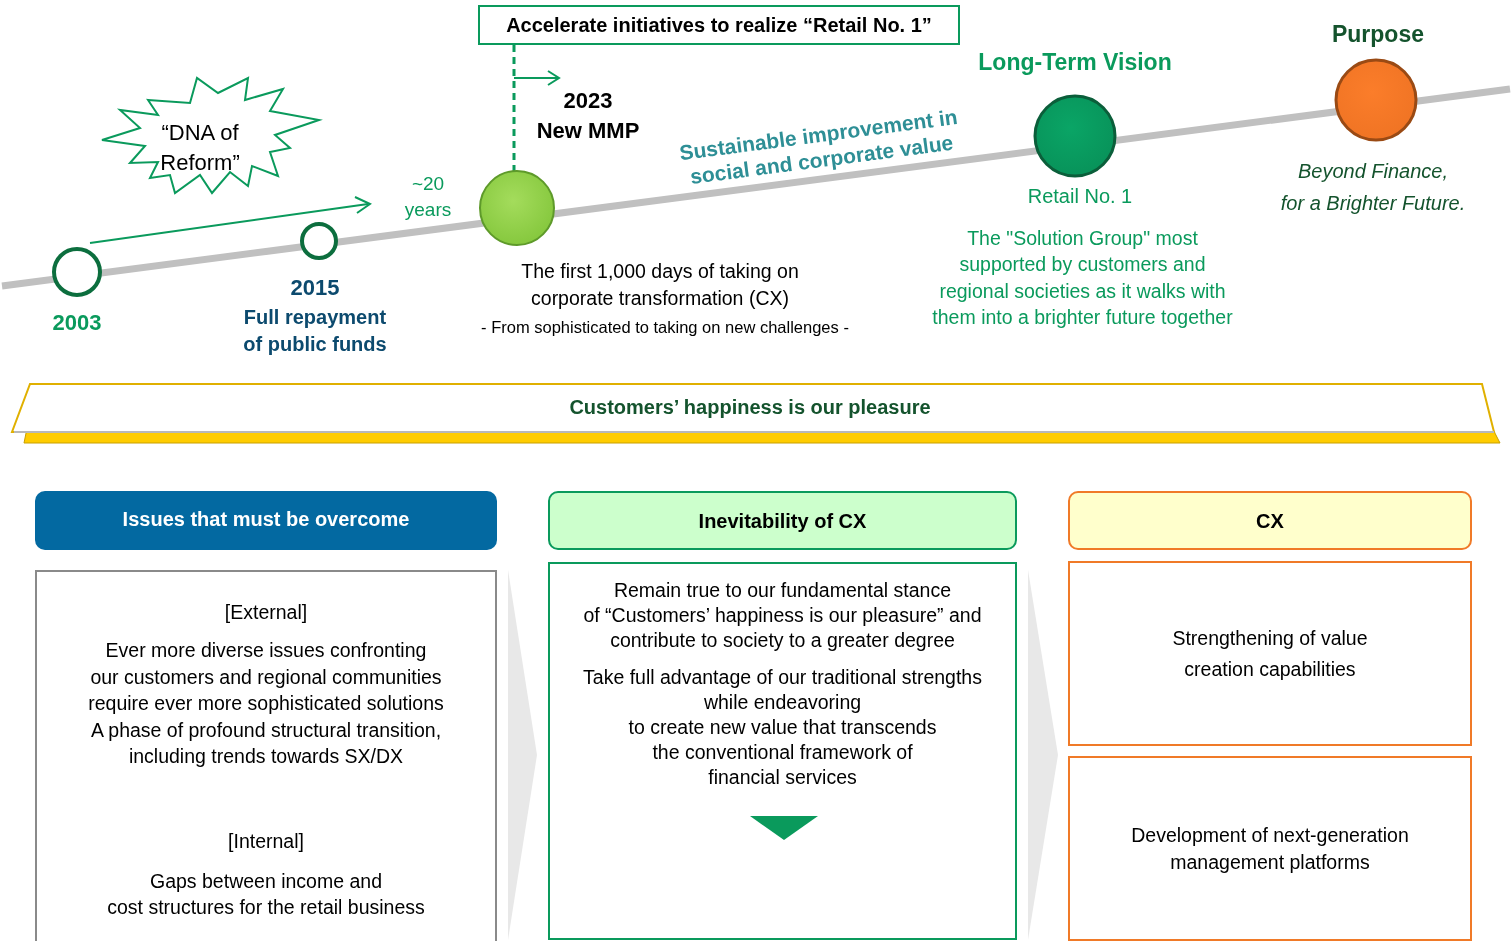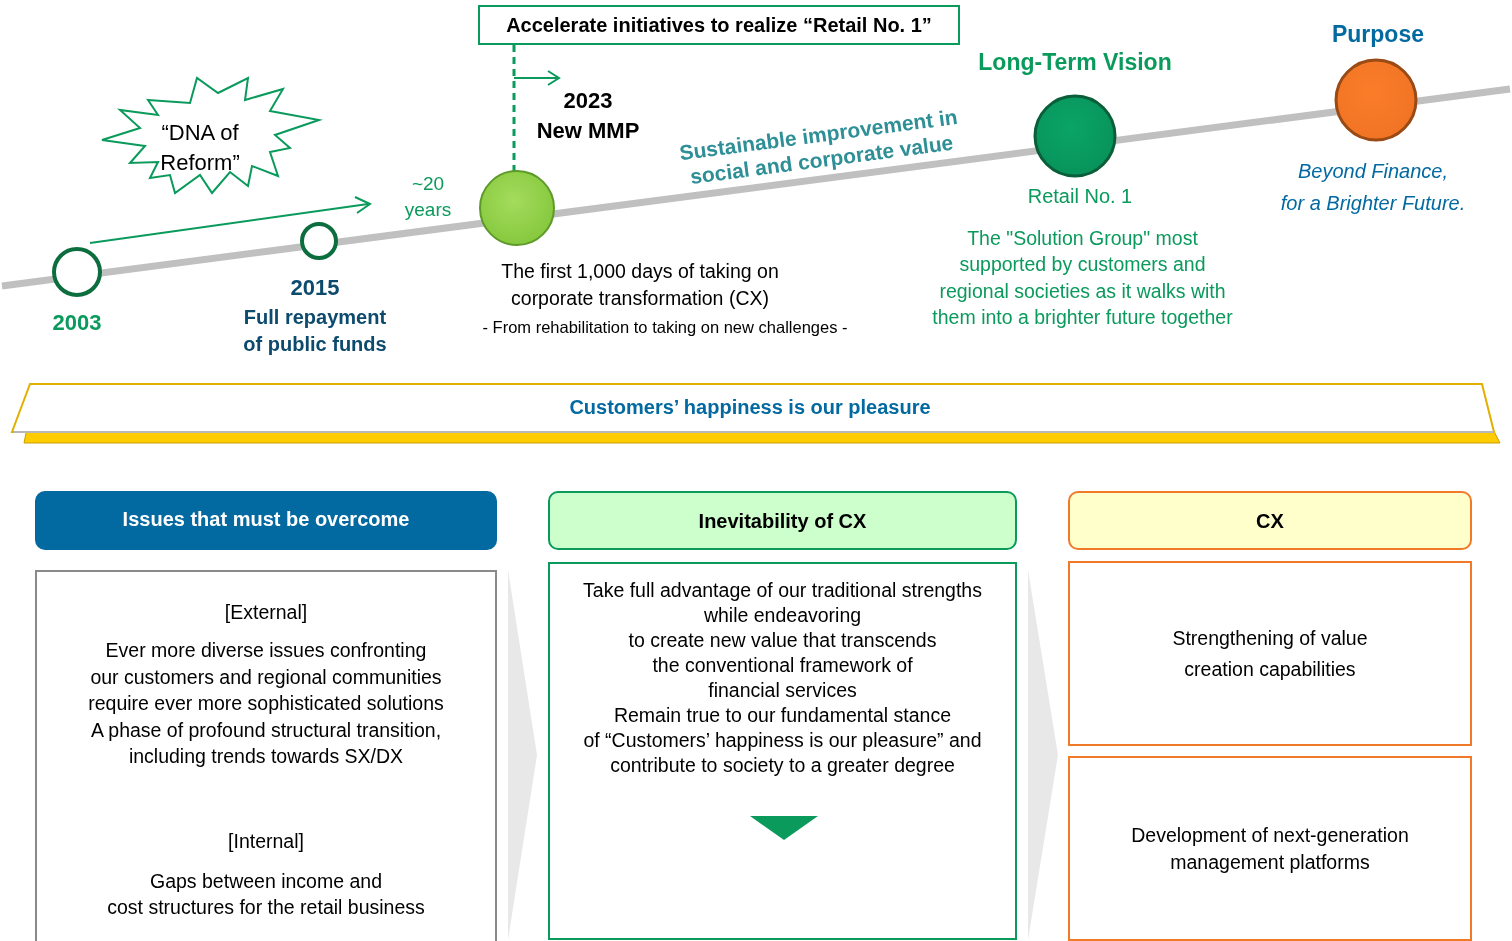--- a/index.html
+++ b/index.html
@@ -4,21 +4,21 @@
 <style>
   html,body{margin:0;padding:0;background:#fff;}
   body{width:1512px;height:941px;position:relative;overflow:hidden;font-family:"Liberation Sans",sans-serif;color:#000;}
   .abs{position:absolute;}
   .c{text-align:center;}
   svg.layer{position:absolute;left:0;top:0;}
   .top-banner{left:478px;top:5px;width:482px;height:40px;border:2px solid #0a9a5c;box-sizing:border-box;font-weight:bold;font-size:20px;line-height:36px;text-align:center;background:#fff;}
   .bold{font-weight:bold;}
   .green{color:#0a9a5c;}
   .gray{color:#0c4a6e;}
-  .orange{color:#0369a1;}
+  .orange{color:#14532d;}
   .teal{color:#2e8f96;}
   .hdr{position:absolute;top:491px;height:59px;border-radius:10px;box-sizing:border-box;text-align:center;font-weight:bold;font-size:20px;line-height:57px;}
   .box{position:absolute;box-sizing:border-box;text-align:center;font-size:19.5px;line-height:25px;display:flex;flex-direction:column;align-items:center;justify-content:center;}
   .box p{margin:0;white-space:pre-line;}
 </style>
 </head>
 <body>
 
 <svg class="layer" width="1512" height="941">
   <defs>
@@ -72,23 +72,23 @@
 years</div>
 
 <div class="abs c bold green" style="left:27px;top:310px;width:100px;font-size:22px;">2003</div>
 
 <div class="abs c bold gray" style="left:240px;top:275px;width:150px;font-size:22px;">2015</div>
 <div class="abs c bold gray" style="left:215px;top:304px;width:200px;font-size:20px;line-height:27px;white-space:pre-line;">Full repayment
 of public funds</div>
 
 <div class="abs c bold" style="left:518px;top:86px;width:140px;font-size:22px;line-height:30px;white-space:pre-line;">2023
 New MMP</div>
-<div class="abs c" style="left:440px;top:258px;width:400px;font-size:19.5px;line-height:27px;white-space:pre-line;">The first 1,000 days of taking on
+<div class="abs c" style="left:460px;top:258px;width:400px;font-size:19.5px;line-height:27px;white-space:pre-line;">The first 1,000 days of taking on
 corporate transformation (CX)</div>
-<div class="abs c" style="left:440px;top:318px;width:450px;font-size:16.5px;">- From rehabilitation to taking on new challenges -</div>
+<div class="abs c" style="left:440px;top:318px;width:450px;font-size:16.5px;">- From sophisticated to taking on new challenges -</div>
 
 <div class="abs c bold teal" style="left:655px;top:122px;width:330px;font-size:21px;line-height:25px;white-space:pre-line;transform:rotate(-7.5deg);transform-origin:center;">Sustainable improvement in
 social and corporate value</div>
 
 <div class="abs c bold green" style="left:950px;top:49px;width:250px;font-size:23px;">Long-Term Vision</div>
 <div class="abs c green" style="left:980px;top:185px;width:200px;font-size:20px;">Retail No. 1</div>
 <div class="abs c green" style="left:890px;top:225px;width:385px;font-size:19.5px;line-height:26.3px;white-space:pre-line;">The "Solution Group" most
 supported by customers and
 regional societies as it walks with
 them into a brighter future together</div>
@@ -107,28 +107,28 @@
 require ever more sophisticated solutions</p>
   <p style="margin-bottom:12px;line-height:26px;">A phase of profound structural transition,
 including trends towards SX/DX</p>
   <p style="margin-top:48px;margin-bottom:14px;">[Internal]</p>
   <p style="line-height:26px;">Gaps between income and
 cost structures for the retail business</p>
 </div>
 
 <div class="hdr" style="left:548px;width:469px;background:#ccffcc;border:2px solid #0a9a5c;color:#000;">Inevitability of CX</div>
 <div class="box" style="left:548px;top:562px;width:469px;height:378px;border:2px solid #0a9a5c;justify-content:flex-start;padding-top:14px;">
+  <p style="margin-bottom:12px;">Remain true to our fundamental stance
+of “Customers’ happiness is our pleasure” and
+contribute to society to a greater degree</p>
   <p>Take full advantage of our traditional strengths
 while endeavoring
 to create new value that transcends
 the conventional framework of
 financial services</p>
-  <p style="margin-bottom:12px;">Remain true to our fundamental stance
-of “Customers’ happiness is our pleasure” and
-contribute to society to a greater degree</p>
 </div>
 
 <div class="hdr" style="left:1068px;width:404px;background:#ffffcc;border:2px solid #f07a28;color:#000;">CX</div>
 <div class="box" style="left:1068px;top:561px;width:404px;height:185px;border:2px solid #f07a28;line-height:31px;">
   <p>Strengthening  of value
 creation capabilities</p>
 </div>
 <div class="box" style="left:1068px;top:756px;width:404px;height:185px;border:2px solid #f07a28;line-height:27px;">
   <p>Development of next-generation
 management platforms</p>

